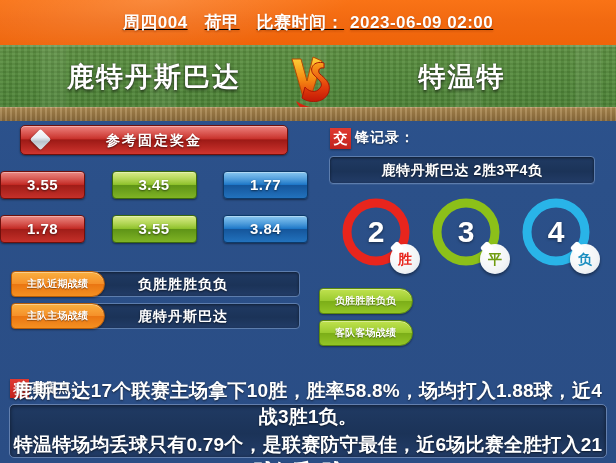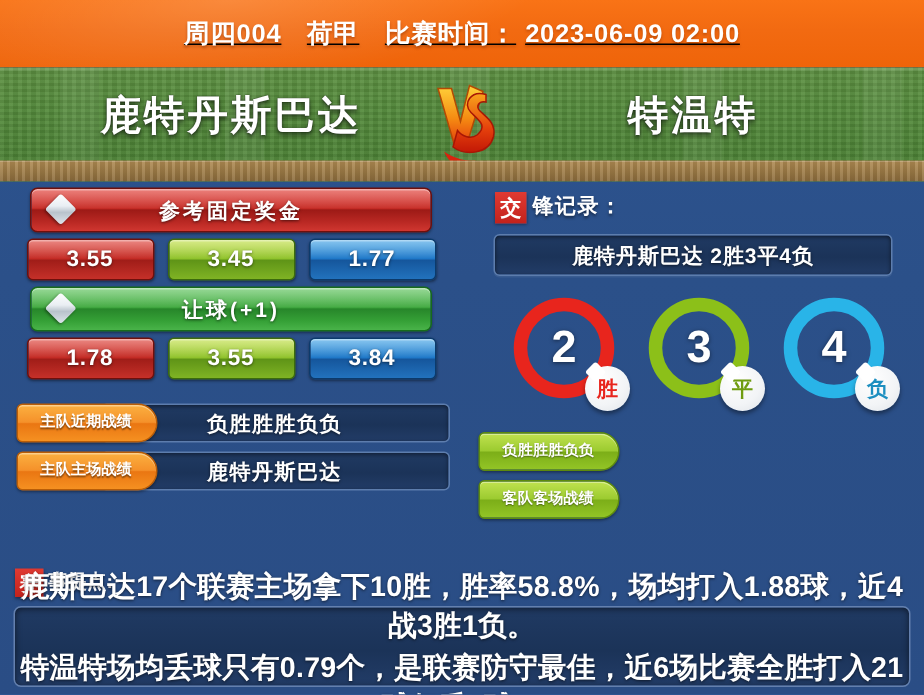--- a/index.html
+++ b/index.html
@@ -61,21 +61,21 @@
   .barbtn.green{background:linear-gradient(180deg,#63c561 0%,#3fa83e 46%,#27862a 50%,#35a036 78%,#49b349 100%);
     border:1px solid #176b1b;}
   .barbtn .gloss{position:absolute;left:0;top:0;width:100%;height:46%;z-index:2;
     background:linear-gradient(180deg,rgba(255,255,255,.34),rgba(255,255,255,.03));}
   .diamond{position:absolute;left:8px;top:3px;width:22px;height:22px;z-index:4;}
   .diamond i{display:block;width:15px;height:15px;margin:3px auto 0;
     transform:rotate(45deg);
     background:linear-gradient(135deg,#ffffff 0%,#e9eef3 40%,#b9c3cc 60%,#dfe6ec 100%);
     box-shadow:0 1px 2px rgba(0,0,0,.45);border-radius:2px;}
 
-  .oddrow{display:flex;justify-content:center;gap:9px;margin:4px 0;}
+  .oddrow{display:flex;justify-content:space-between;gap:9px;margin:16px 0;}
   .odd{width:83px;height:26px;border-radius:4px;position:relative;overflow:hidden;
     box-shadow:0 1px 2px rgba(0,0,0,.45),inset 0 1px 0 rgba(255,255,255,.35);}
   .odd span{position:relative;z-index:3;display:block;text-align:center;line-height:26px;
     color:#fff;font-size:15px;font-weight:bold;letter-spacing:.5px;
     text-shadow:0 1px 2px rgba(0,0,0,.55);}
   .odd .gloss{position:absolute;left:0;top:0;width:100%;height:48%;z-index:2;
     background:linear-gradient(180deg,rgba(255,255,255,.35),rgba(255,255,255,.02));}
   .odd.c-red{background:linear-gradient(180deg,#e04940 0%,#c32b25 48%,#a01d18 52%,#c53029 100%);border:1px solid #6f100c;}
   .odd.c-green{background:linear-gradient(180deg,#c3e04a 0%,#8fc22c 48%,#5f9417 52%,#7fb324 100%);border:1px solid #3c6b0d;}
   .odd.c-blue{background:linear-gradient(180deg,#49a8e8 0%,#1f78c8 48%,#15569c 52%,#2272bd 100%);border:1px solid #0c3a6b;}
@@ -197,27 +197,20 @@
       <div class="odd c-green">
           <div class="gloss"></div>
           <span>3.45</span>
         </div>
       <div class="odd c-blue">
           <div class="gloss"></div>
           <span>1.77</span>
         </div>
     </div>
 
-    <div class="barbtn green">
-      <div class="gloss"></div>
-      <div class="diamond">
-          <i></i>
-        </div>
-      <span class="label">让球(+1)</span>
-    </div>
 
     <div class="oddrow">
       <div class="odd c-red">
           <div class="gloss"></div>
           <span>1.78</span>
         </div>
       <div class="odd c-green">
           <div class="gloss"></div>
           <span>3.55</span>
         </div>

